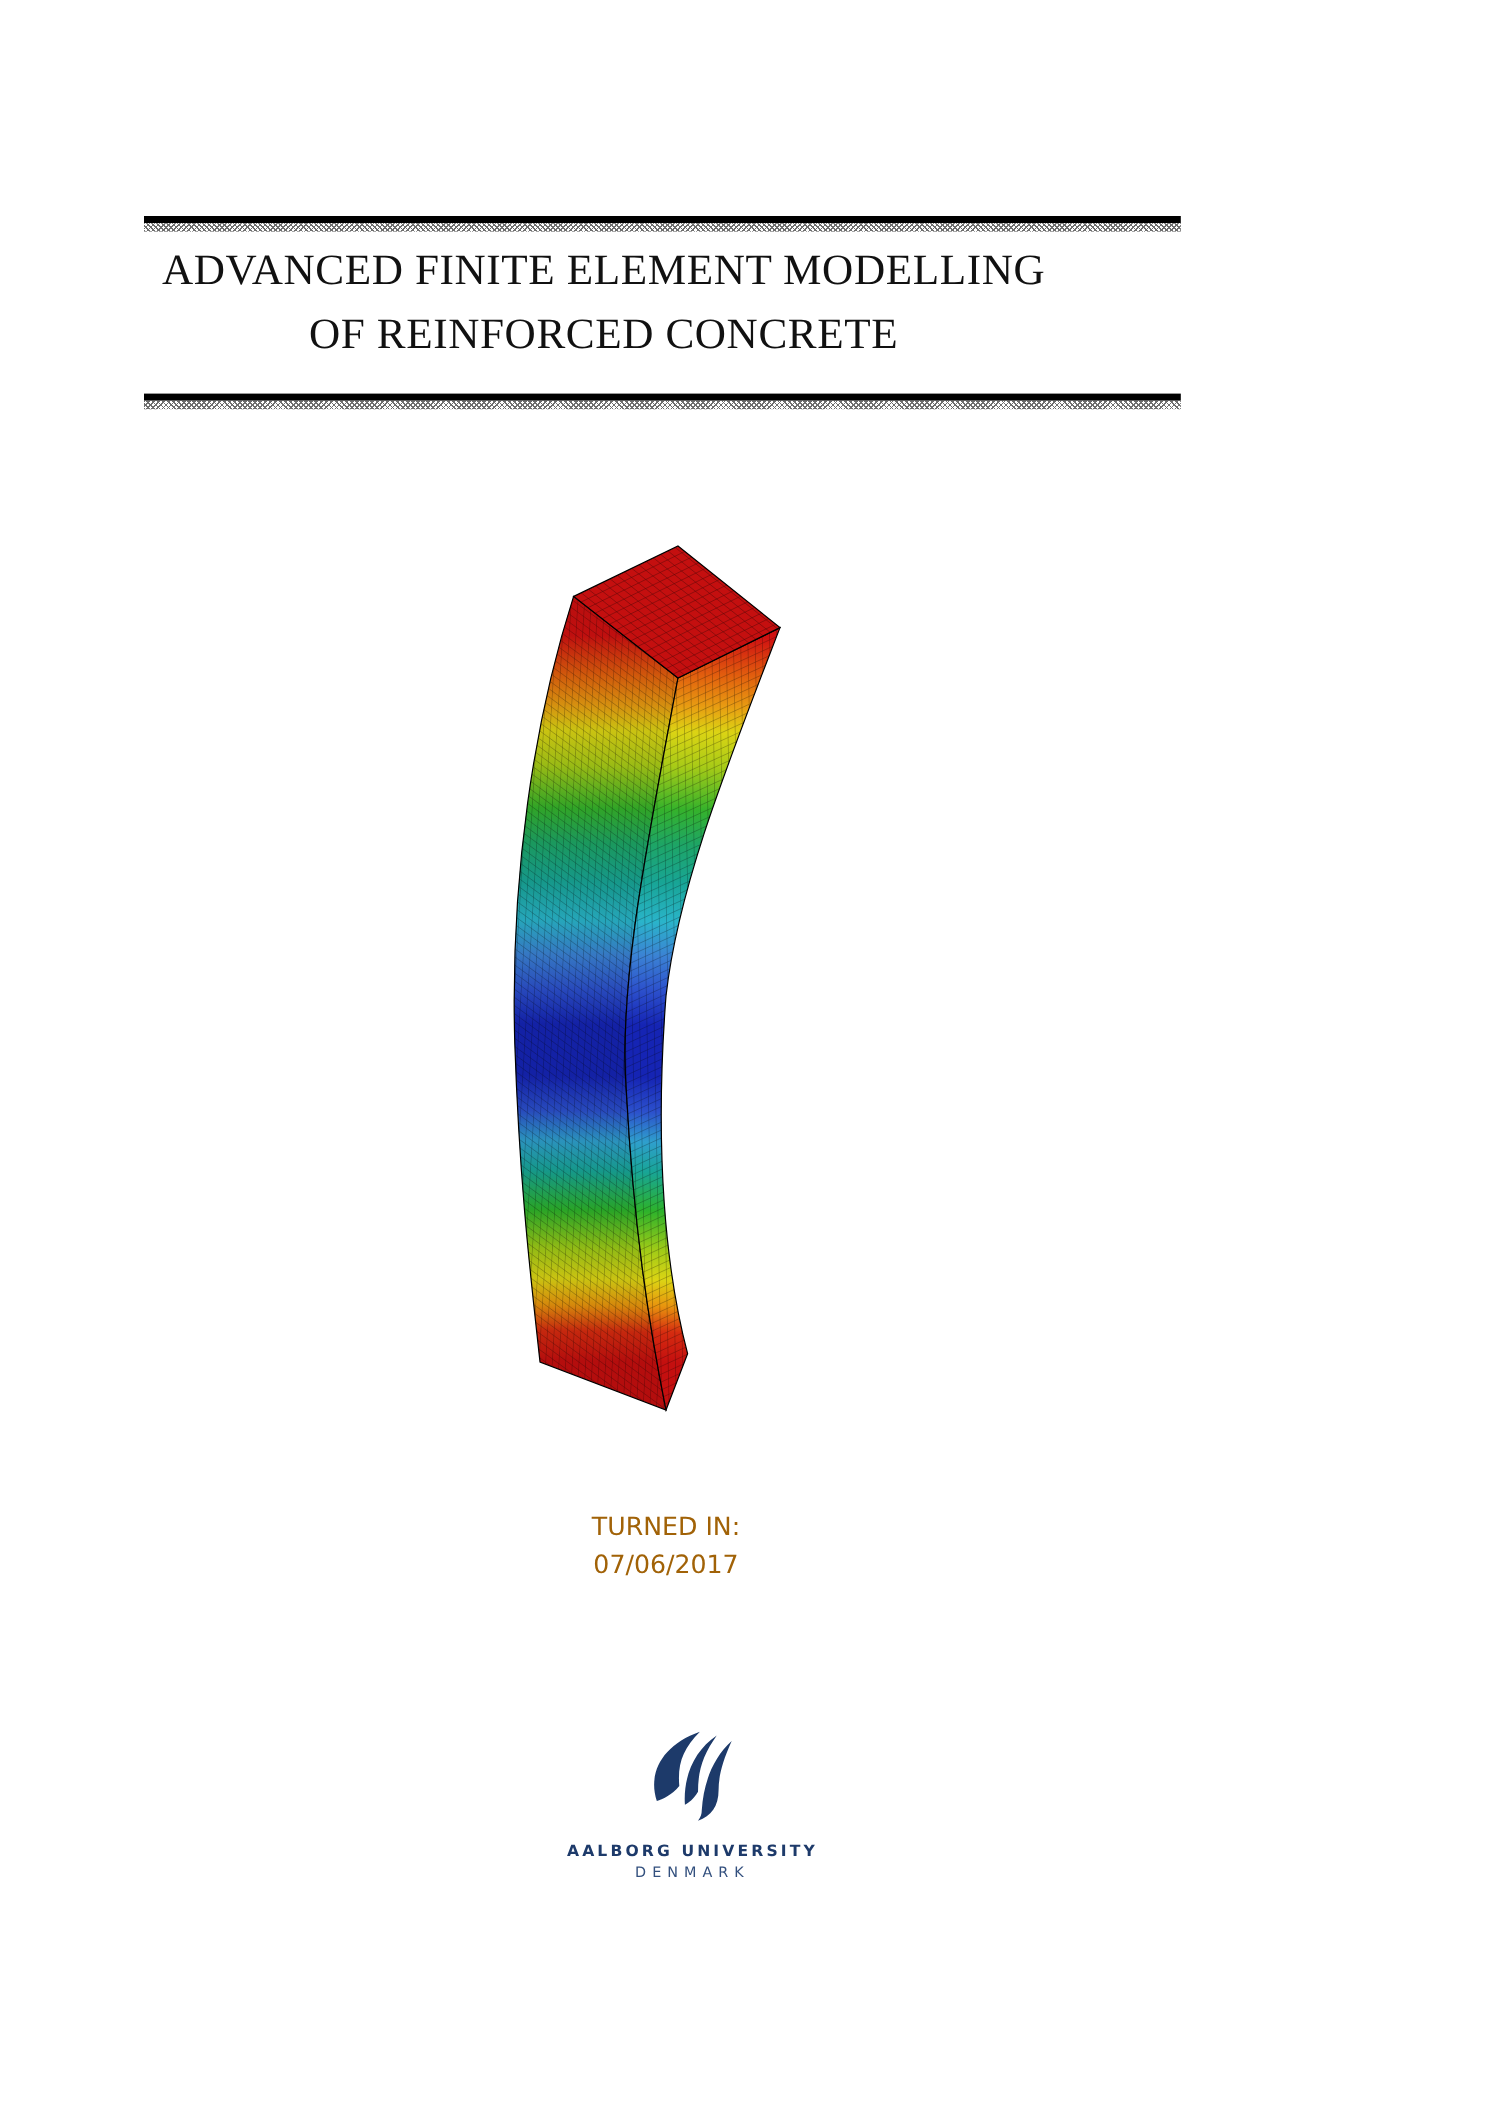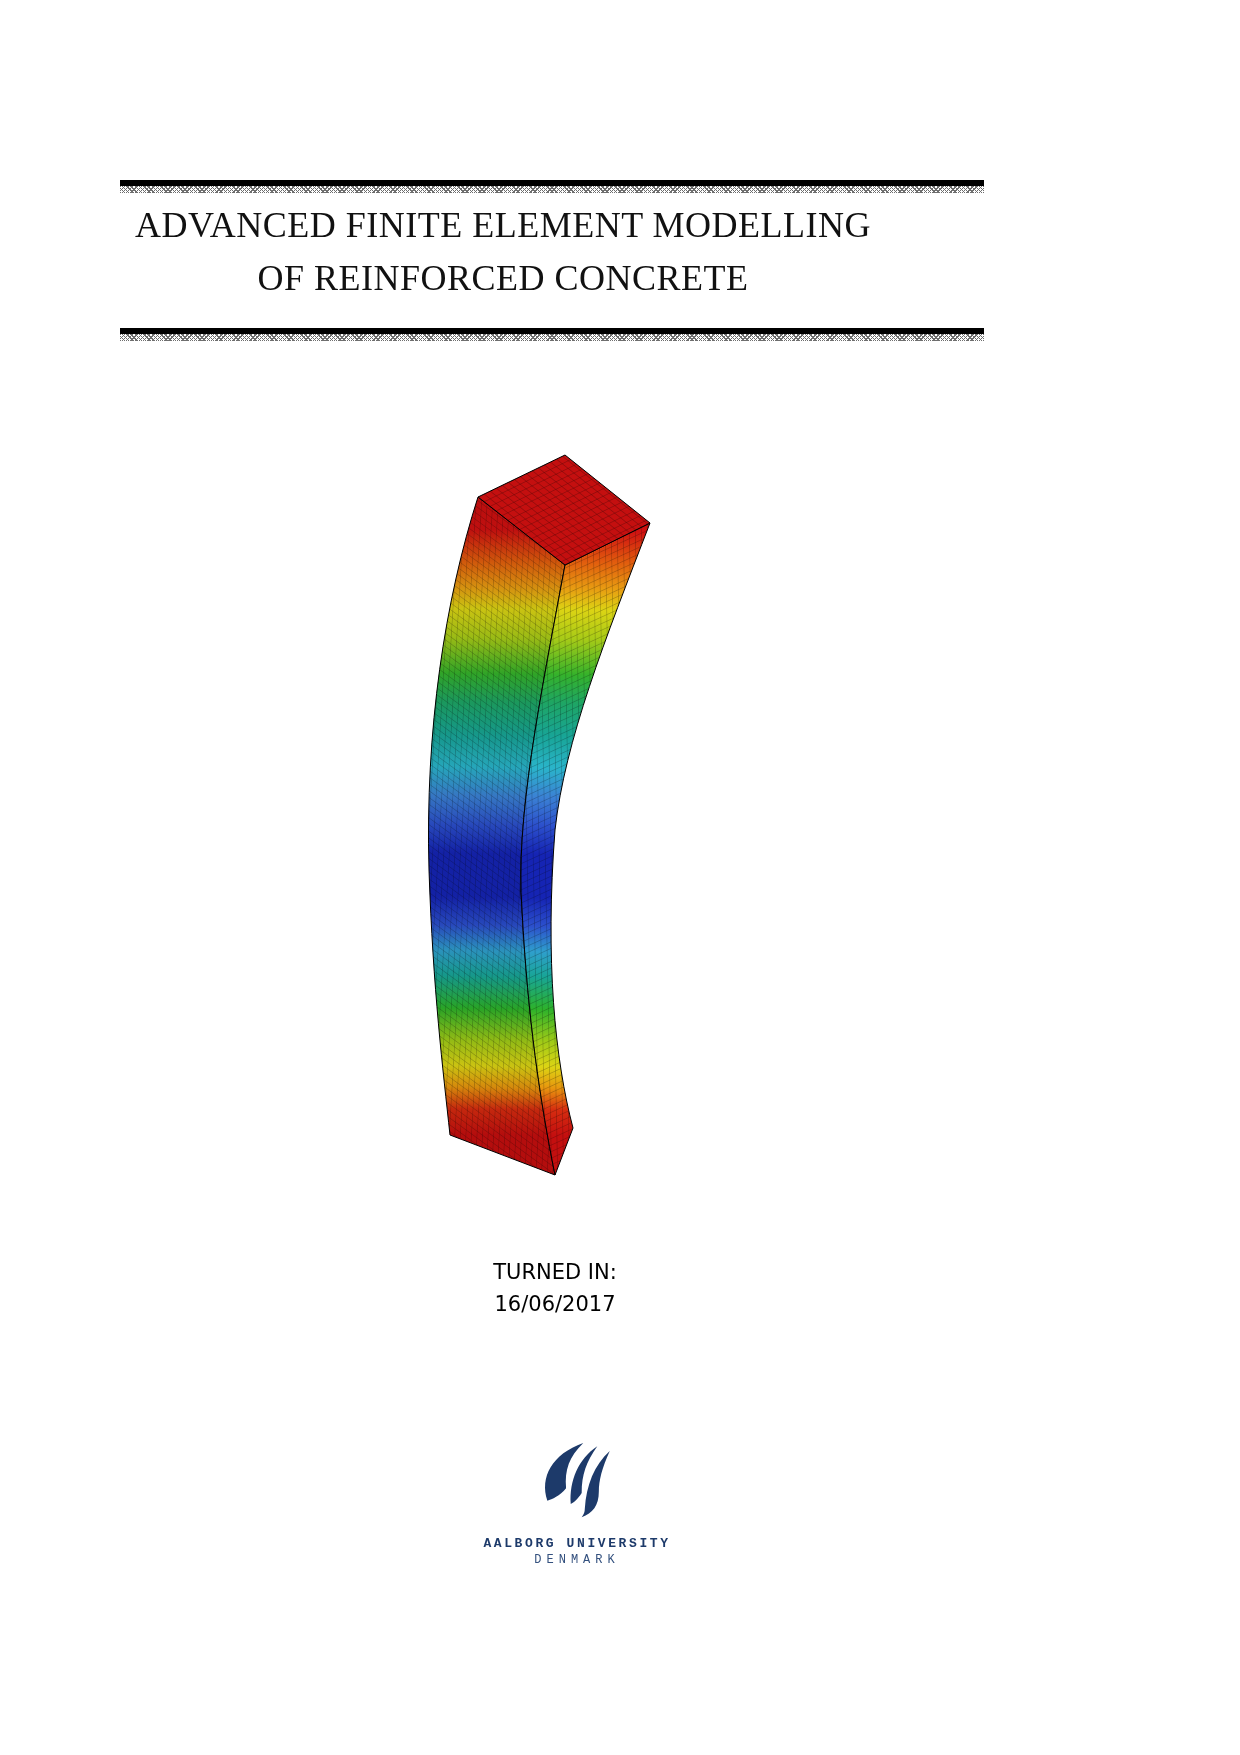--- a/index.html
+++ b/index.html
@@ -30,28 +30,27 @@
     font-size:36px;color:#111111;
     letter-spacing:0.5px;white-space:nowrap;
   }
   .title-line-1{top:204px;}
   .title-line-2{top:257px;}
   
   .fem-figure{position:absolute;left:415px;top:400px;width:300px;height:790px;}
   
   .submission{
     position:absolute;left:120px;top:1256px;width:870px;
-    text-align:center;color:#000000;
+    text-align:center;color:#a16207;
     font-size:21px;line-height:32px;
   }
   
   .logo{
     position:absolute;left:142px;top:1440px;width:870px;
     text-align:center;
-    font-family:Liberation Mono, monospace;
   }
   .logo-swoosh{width:78px;height:78px;display:block;margin:0 auto;}
   .logo-name{
     margin-top:18px;
     font-size:13px;font-weight:bold;letter-spacing:2.6px;
     color:#1d3a6a;white-space:nowrap;
   }
   .logo-country{
     margin-top:2px;
     font-size:12px;font-weight:normal;letter-spacing:5px;
@@ -126,21 +125,21 @@
              L140,775 C125,700 113,620 107,510 C100,420 125,300 150,165 Z" fill="url(#col-grad)" stroke="#000000" stroke-width="1"></path>
     <path d="M150,165 L235,123 C190,240 150,340 140,430 C130,560 140,660 158,728
              L140,775 C125,700 113,620 107,510 C100,420 125,300 150,165 Z" fill="url(#mesh-front)" opacity="0.5"></path>
 
     <path d="M150,55 L235,123 L150,165 L63,97 Z" stroke="#000000" stroke-width="1" fill="#c40f0f"></path>
     <path d="M150,55 L235,123 L150,165 L63,97 Z" fill="url(#mesh-top)" opacity="0.55"></path>
   </svg>
 
   <div class="submission">
     <div>TURNED IN:</div>
-    <div>16/06/2017</div>
+    <div>07/06/2017</div>
   </div>
 
   <div class="logo">
     <svg class="logo-swoosh" viewBox="0 0 100 100" xmlns="http://www.w3.org/2000/svg">
       <path d="M12,78 C2,48 18,18 58,4 C40,22 34,38 36,62 C28,72 18,76 12,78 Z" fill="#1d3a6a"></path>
       <path d="M42,82 C40,52 52,24 76,8 C62,28 56,44 56,68 C51,76 46,80 42,82 Z" fill="#1d3a6a"></path>
       <path d="M60,88 C62,58 72,32 92,14 C82,36 78,52 78,66 C78,84 70,94 56,99 C59,95 60,92 60,88 Z" fill="#1d3a6a"></path>
     </svg>
     <div class="logo-name">AALBORG UNIVERSITY</div>
     <div class="logo-country">DENMARK</div>

